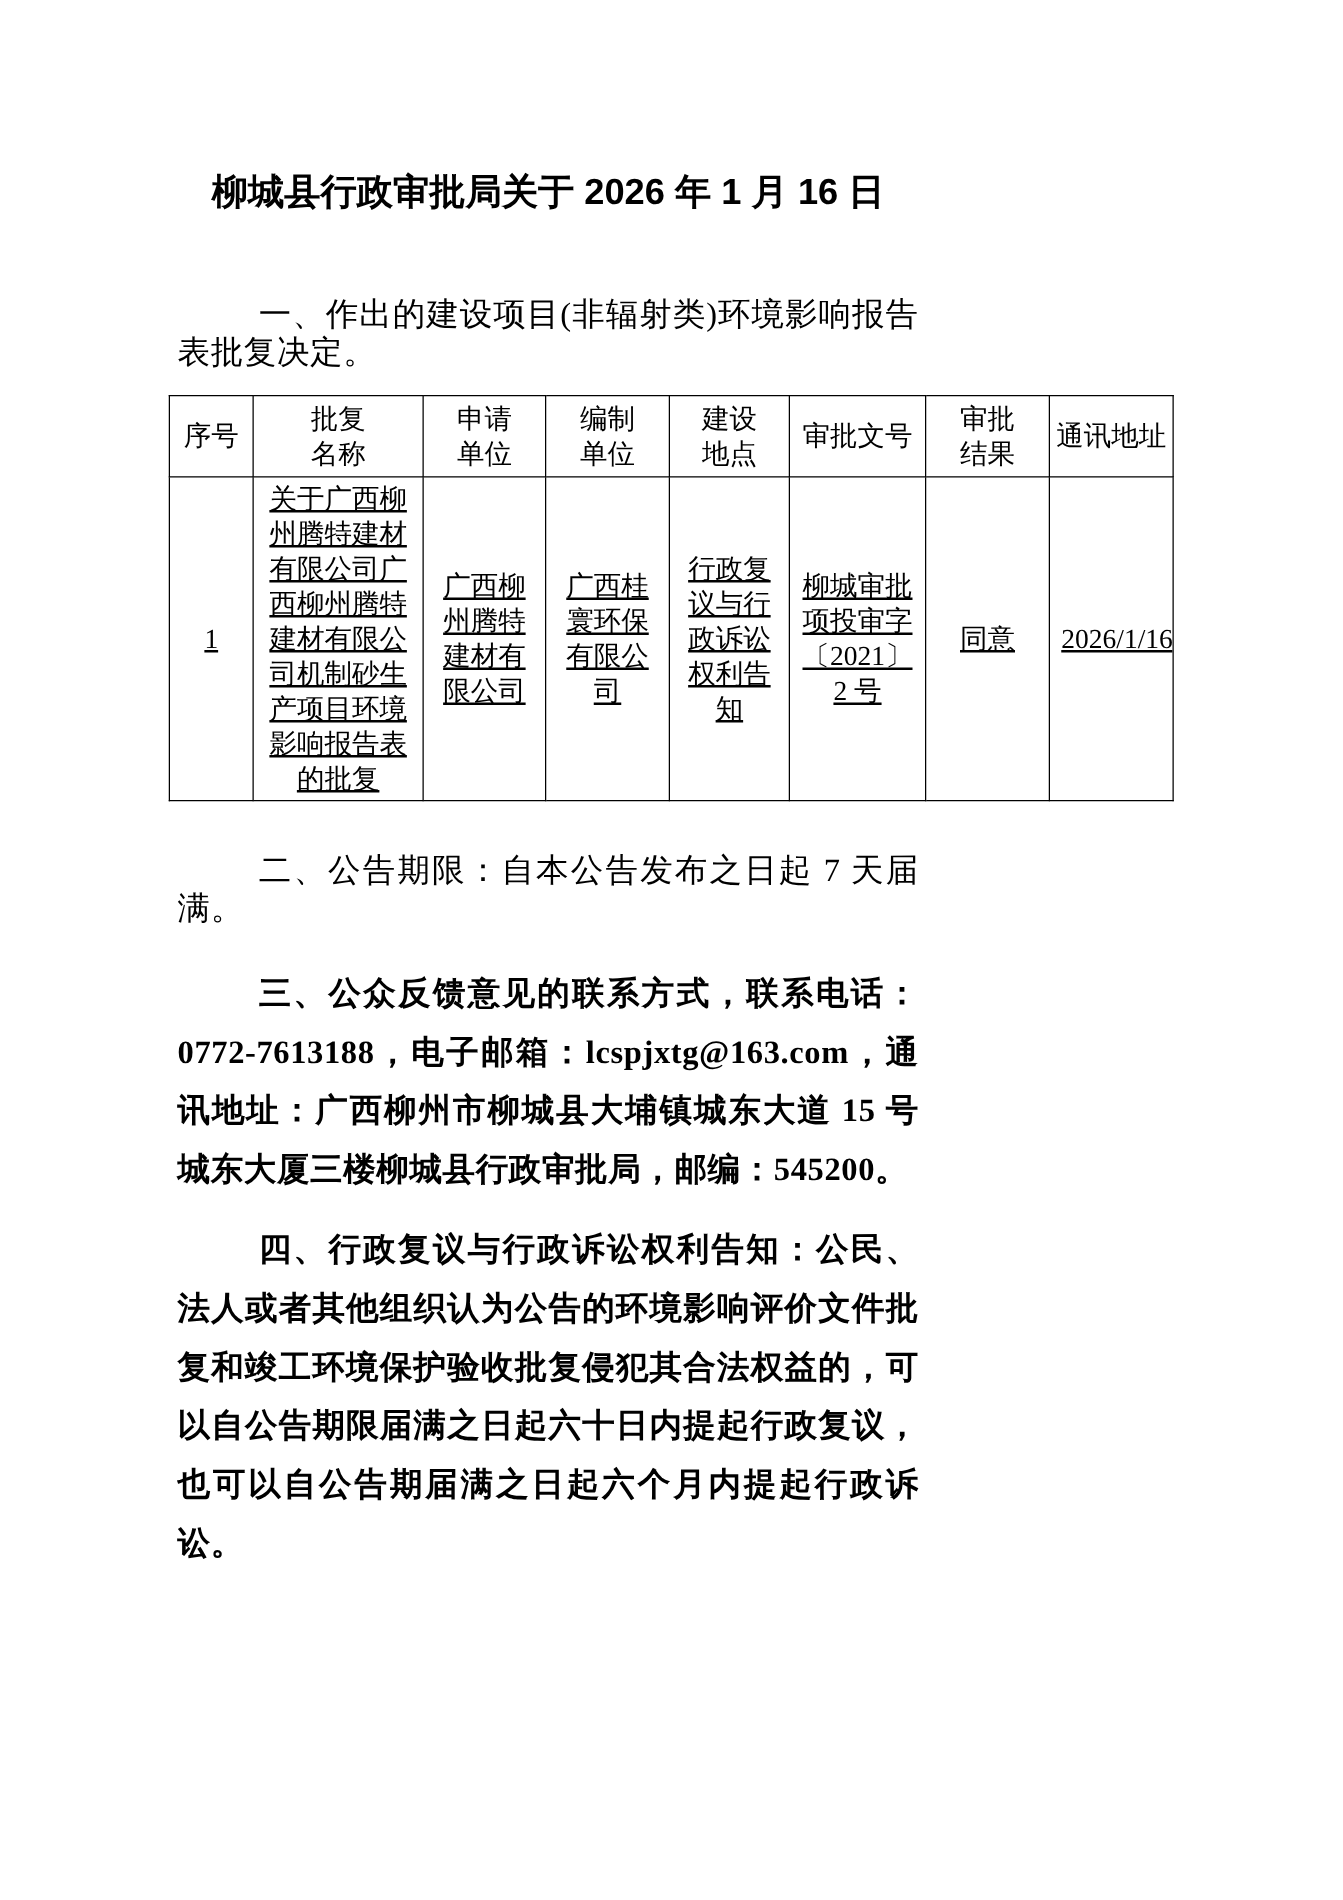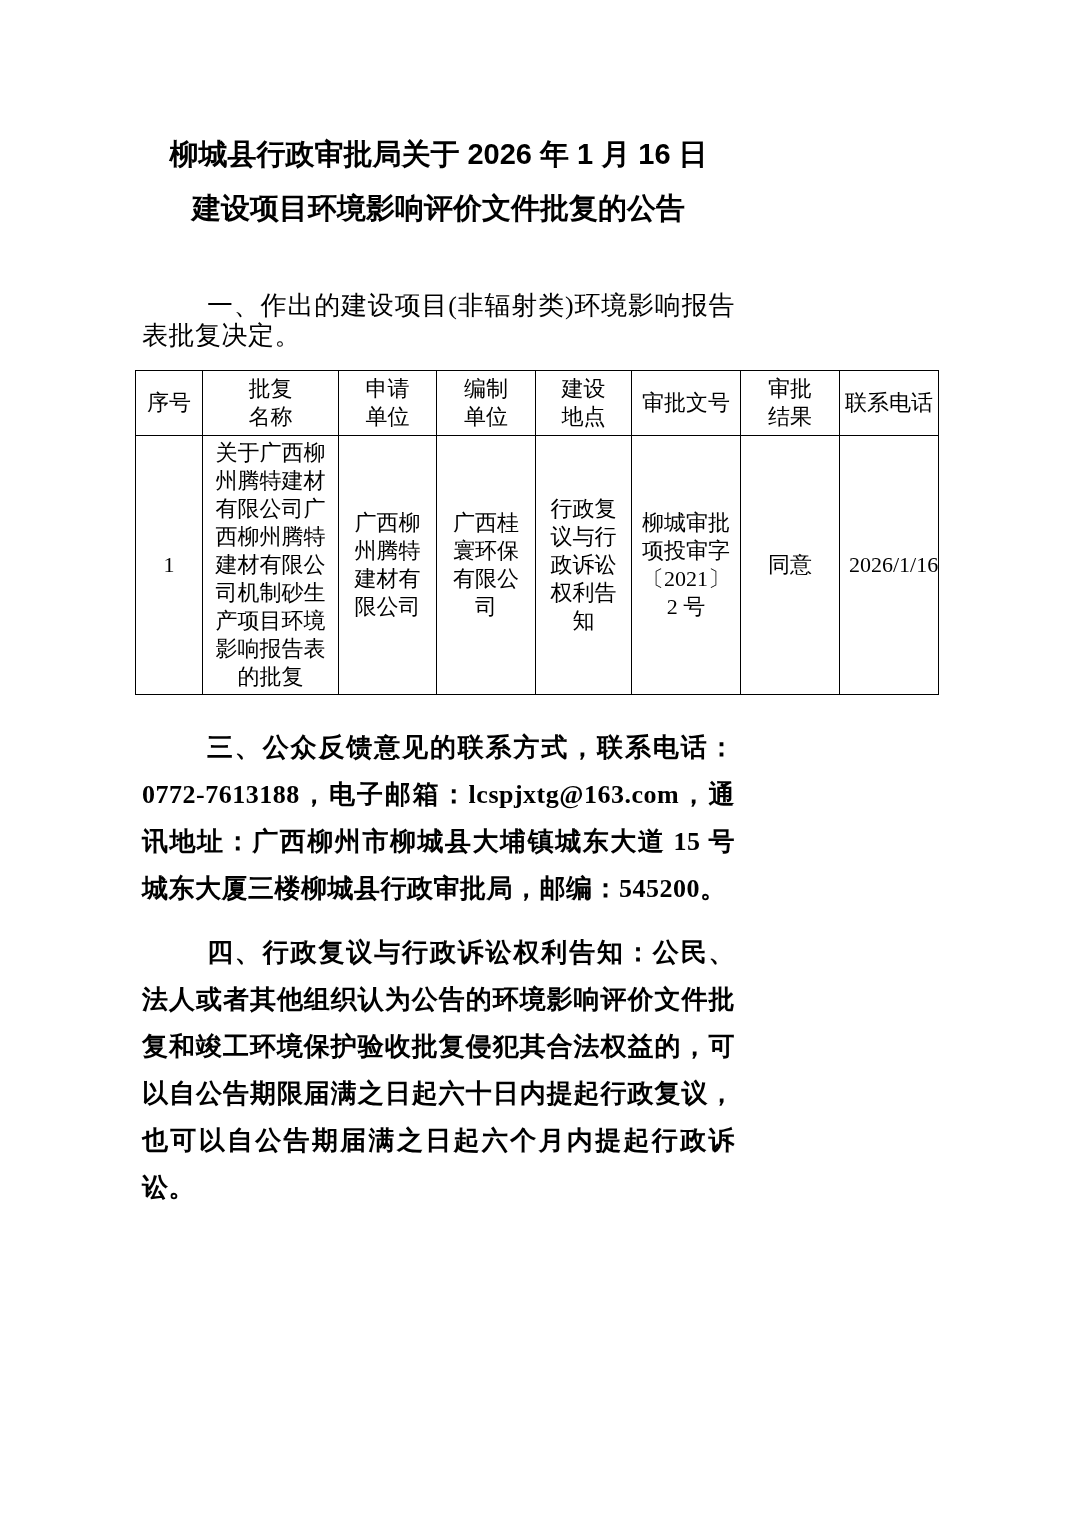--- a/index.html
+++ b/index.html
@@ -59,30 +59,30 @@
   }
   .approval-table th {
     height: 65px;
     line-height: 28px;
     white-space: pre-line;
     padding: 2px;
   }
   .approval-table td {
     line-height: 28px;
     padding: 3px 9px;
+    text-decoration: underline;
   }
 </style>
 </head>
 <body>
 
 <div class="page">
 
   <h1 class="doc-title">
     <span class="title-line">柳城县行政审批局关于 2026 年 1 月 16 日</span>
-    <span class="title-line">建设项目环境影响评价文件批复的公告</span>
   </h1>
 
   <p class="para para-single sec-1">一、作出的建设项目(非辐射类)环境影响报告表批复决定。</p>
 
   <table class="approval-table">
     <colgroup>
       <col style="width:67px">
       <col style="width:136px">
       <col style="width:98px">
       <col style="width:99px">
@@ -98,33 +98,34 @@
 名称</th>
         <th>申请
 单位</th>
         <th>编制
 单位</th>
         <th>建设
 地点</th>
         <th>审批文号</th>
         <th>审批
 结果</th>
-        <th>联系电话</th>
+        <th>通讯地址</th>
       </tr>
     </thead>
     <tbody>
       <tr>
         <td>1</td>
         <td>关于广西柳州腾特建材有限公司广西柳州腾特建材有限公司机制砂生产项目环境影响报告表的批复</td>
         <td>广西柳州腾特建材有限公司</td>
         <td>广西桂寰环保有限公司</td>
         <td>行政复议与行政诉讼权利告知</td>
         <td>柳城审批项投审字〔2021〕2 号</td>
         <td>同意</td>
         <td>2026/1/16</td>
       </tr>
     </tbody>
   </table>
 
+  <p class="para para-single sec-2">二、公告期限：自本公告发布之日起 7 天届满。</p>
   <p class="para para-multi  sec-3">三、公众反馈意见的联系方式，联系电话：0772-7613188，电子邮箱：lcspjxtg@163.com，通讯地址：广西柳州市柳城县大埔镇城东大道 15 号城东大厦三楼柳城县行政审批局，邮编：545200。</p>
   <p class="para para-multi  sec-4">四、行政复议与行政诉讼权利告知：公民、法人或者其他组织认为公告的环境影响评价文件批复和竣工环境保护验收批复侵犯其合法权益的，可以自公告期限届满之日起六十日内提起行政复议，也可以自公告期届满之日起六个月内提起行政诉讼。</p>
 
 </div>
 
 </body></html>

